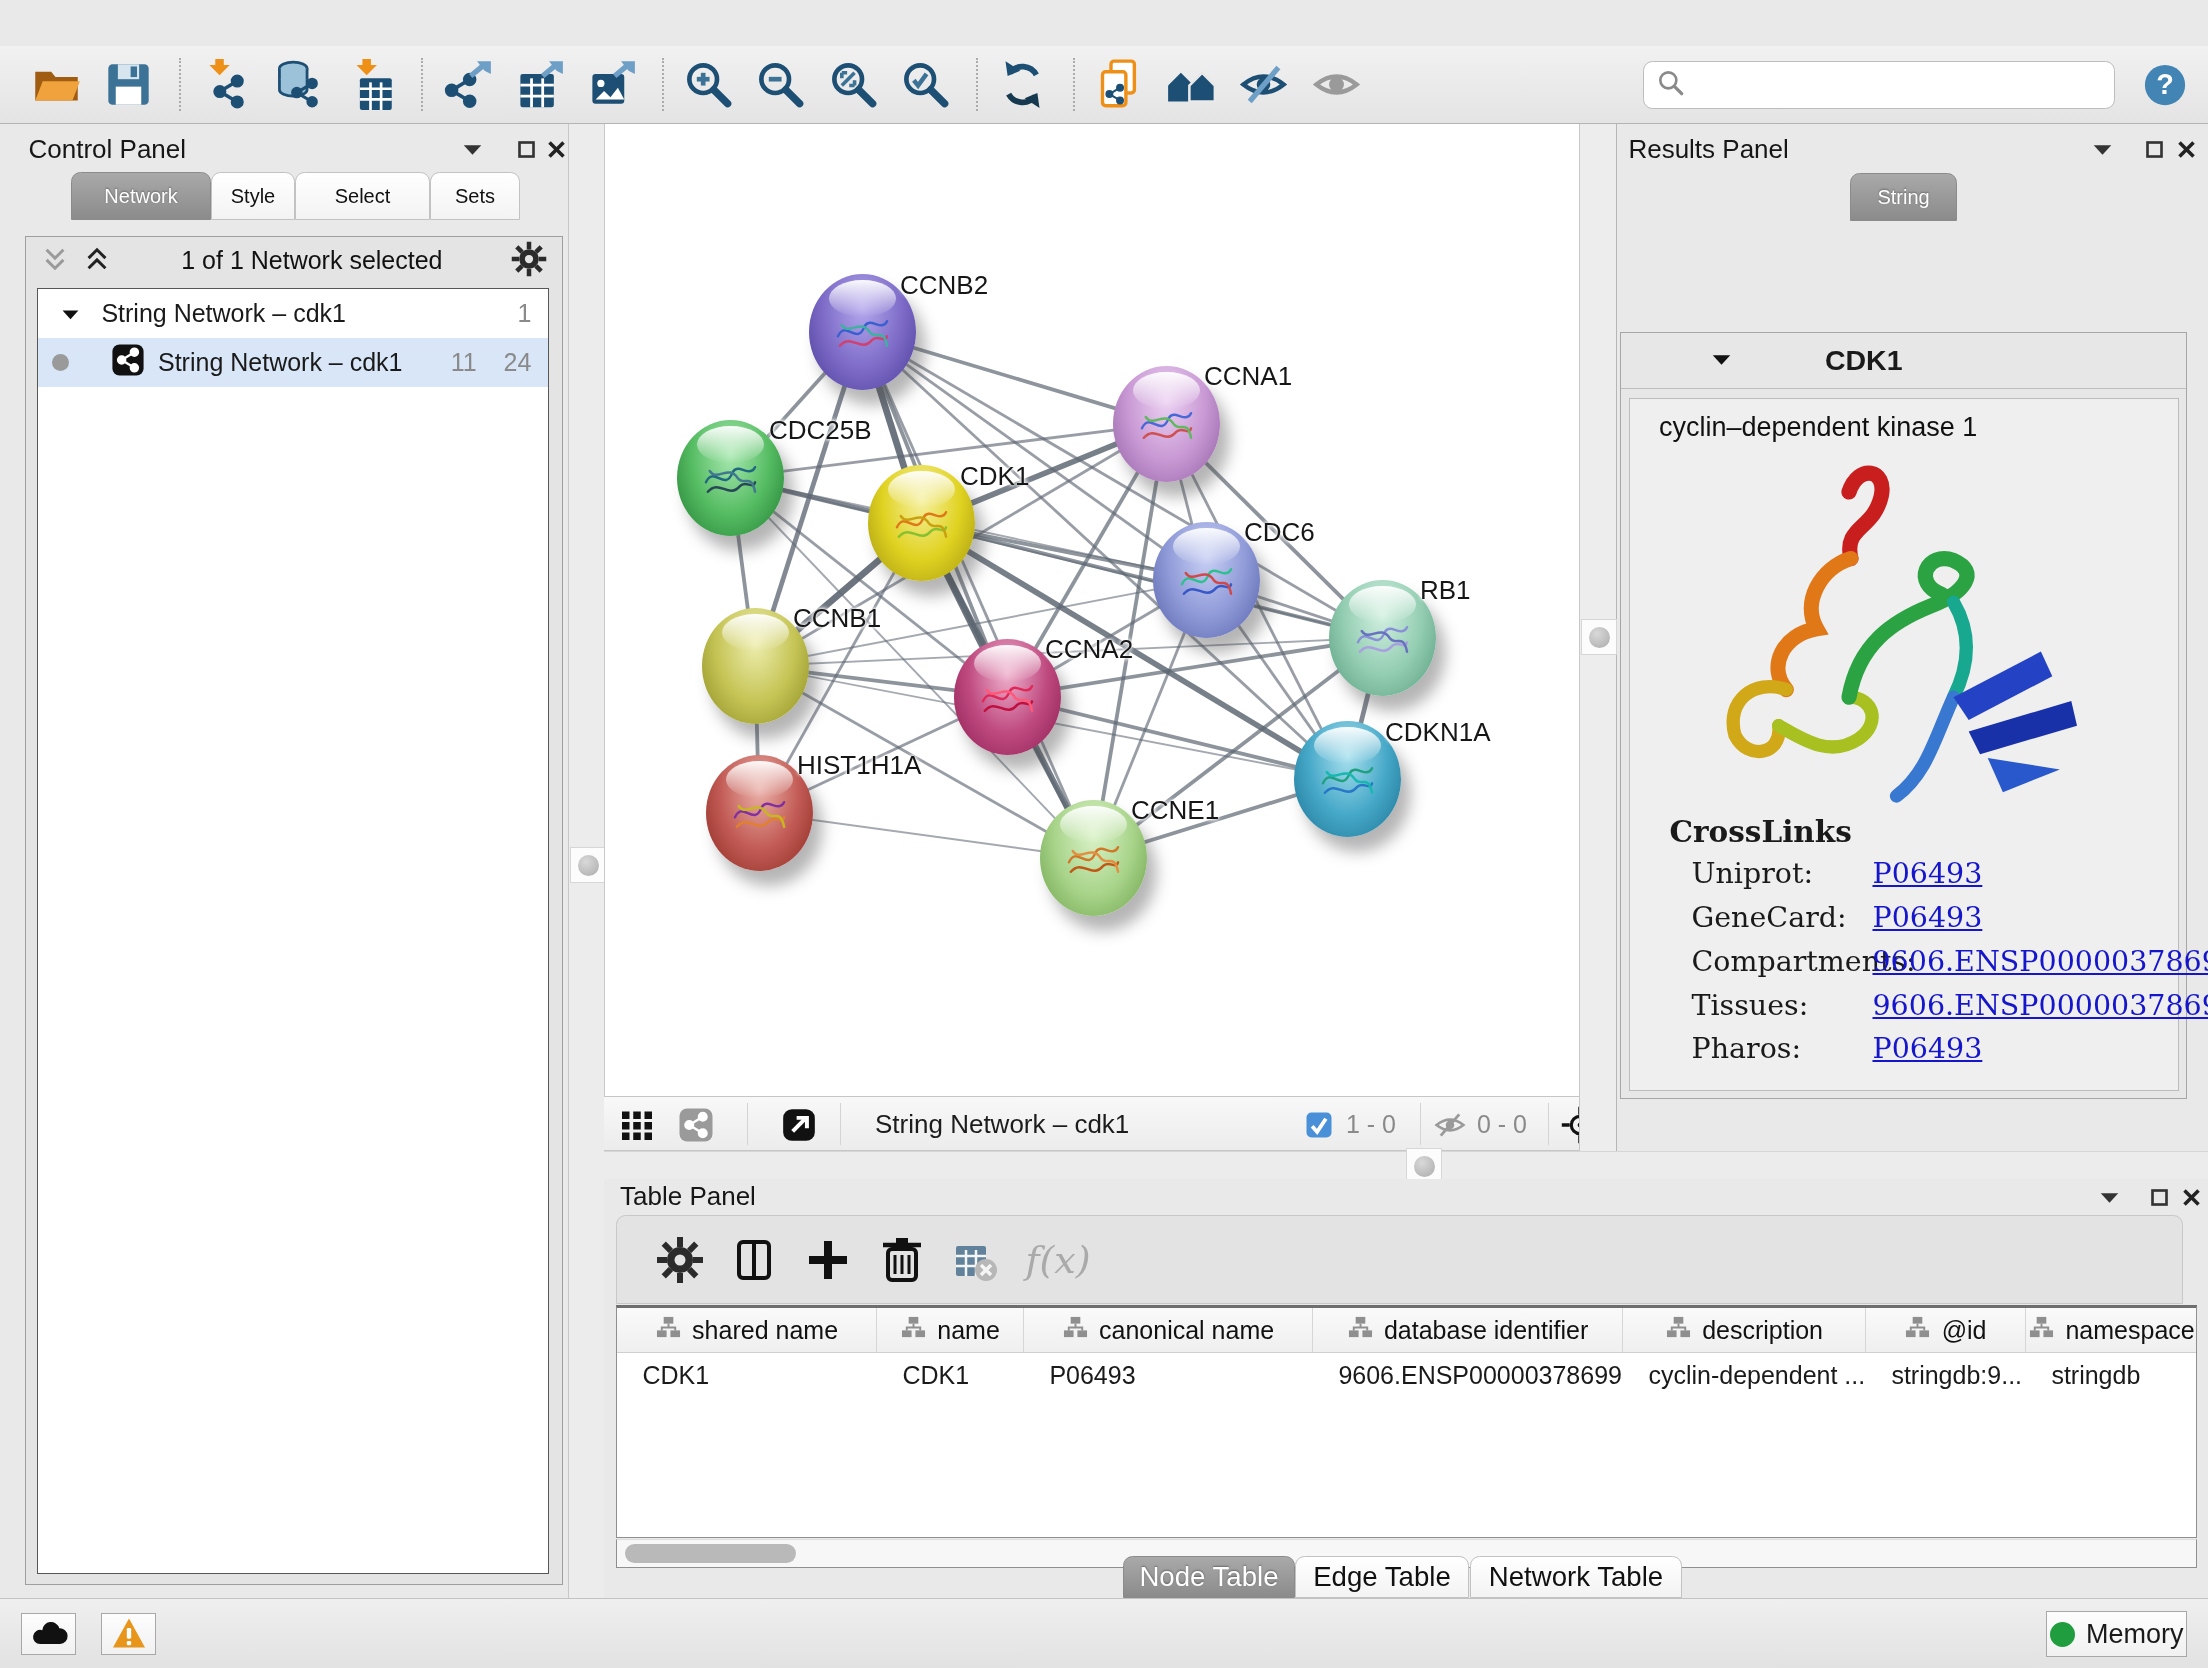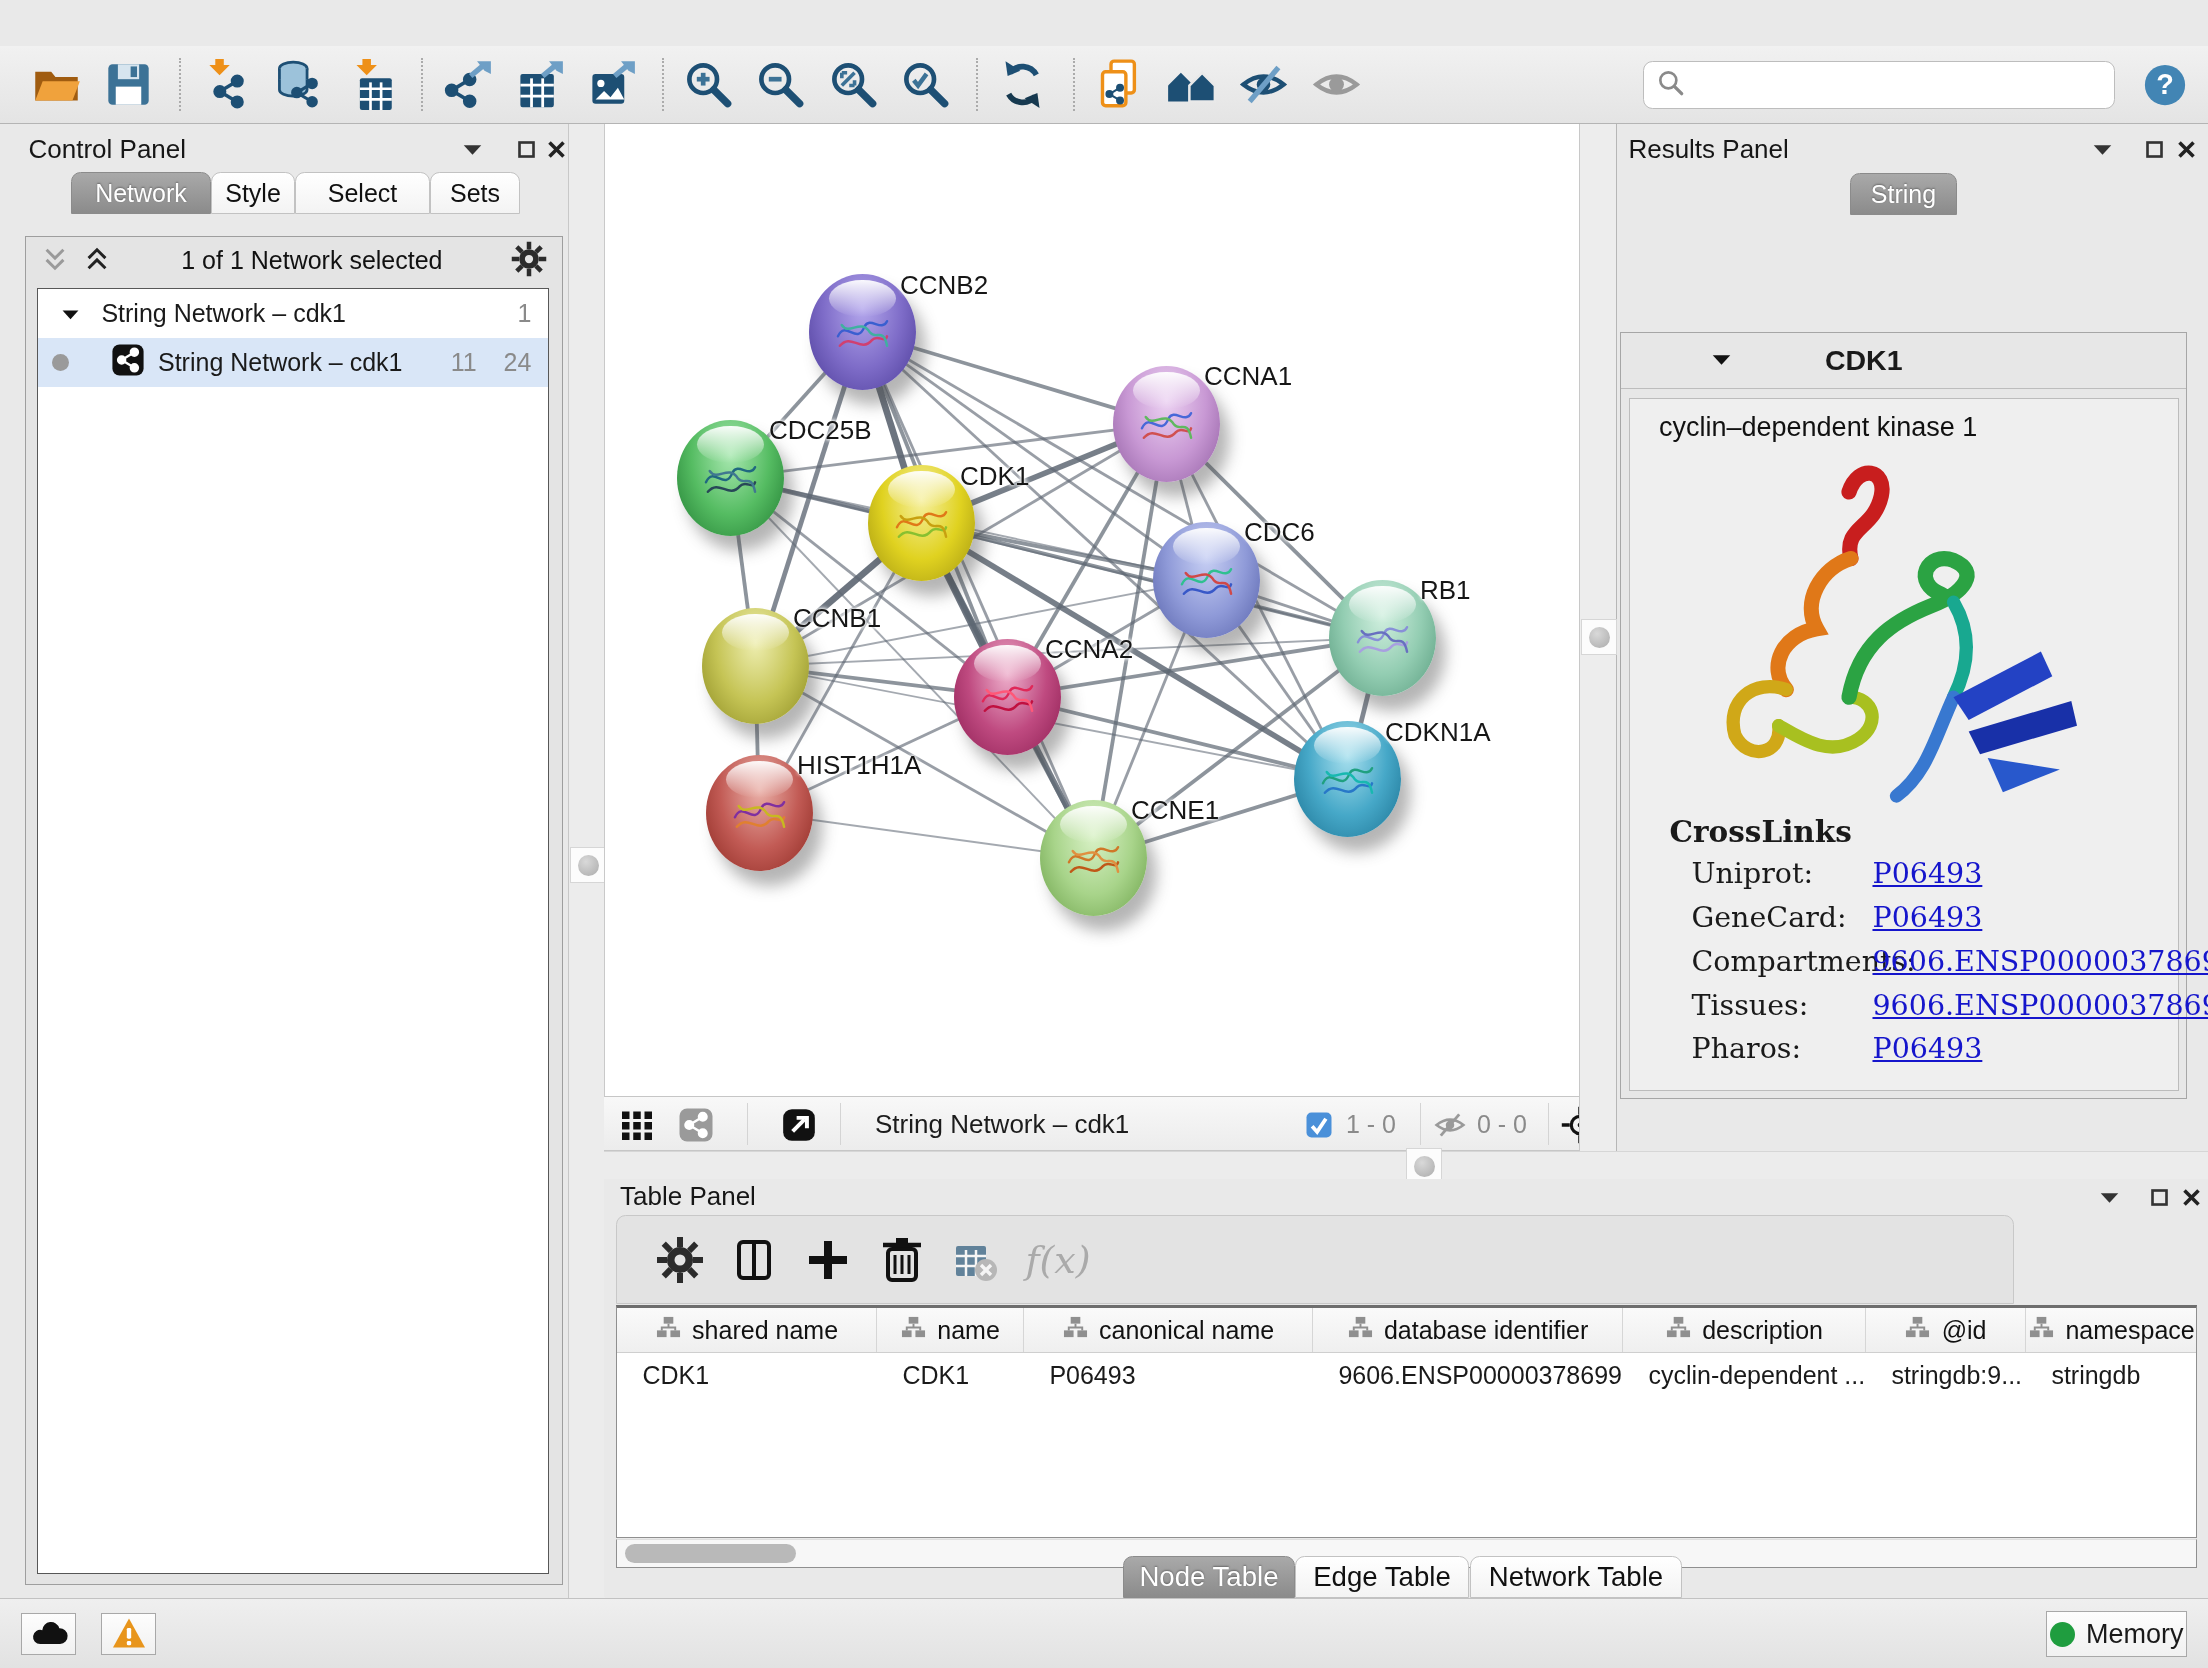--- a/index.html
+++ b/index.html
@@ -18,22 +18,22 @@
   .tbtn{width:59px;height:59px;display:flex;align-items:center;justify-content:center;margin-right:13.3px;}
   .tsep{height:53px;border-left:2.9px dotted #ababab;margin:0 15px 0 7.6px;}
   .searchbox{width:472px;height:48px;background:#fff;border:1.9px solid #bdbdbd;border-radius:9.5px;
     display:flex;align-items:center;padding-left:11.4px;box-sizing:border-box;margin-left:auto;}
   .searchbox input{border:none;outline:none;font-size:25px;width:399px;background:transparent;
     font-family:"Liberation Sans",sans-serif;}
   
   .phead-title{font-size:26px;color:#161616;}
   .winbtn{position:absolute;width:28.5px;height:28.5px;display:flex;align-items:center;justify-content:center;}
   
-  .tab{position:absolute;height:42px;box-sizing:border-box;border:1.9px solid #c2c2c2;border-radius:9.5px 9.5px 0 0;
-    background:linear-gradient(#ffffff,#f3f3f3);font-size:25px;display:flex;align-items:center;
+  .tab{position:absolute;height:48px;box-sizing:border-box;border:1.9px solid #c2c2c2;border-radius:9.5px 9.5px 0 0;
+    background:linear-gradient(#ffffff,#f3f3f3);font-size:20px;display:flex;align-items:center;
     justify-content:center;color:#101010;}
   .tab.active{background:linear-gradient(#a9a9a9,#8b8b8b);color:#fff;border-color:#8b8b8b;
     text-shadow:0 -1px 1.9px rgba(0,0,0,.35);}
   
   .ctrlbox{left:25px;top:236px;width:538px;height:1349px;border:1.9px solid #9e9e9e;background:#e4e4e4;box-sizing:border-box;}
   .selbar{position:absolute;left:0;top:0;width:100%;height:46px;display:flex;align-items:center;}
   .seltext{font-size:25px;color:#111;}
   .listbox{position:absolute;left:11.4px;top:51px;width:512px;height:1286px;background:#fff;
     border:1.9px solid #575757;box-sizing:border-box;}
   .trow{position:relative;width:100%;height:49px;display:flex;align-items:center;font-size:25px;box-sizing:border-box;}
@@ -74,21 +74,21 @@
   .innerbox{position:absolute;left:8.6px;top:65px;width:550px;height:693px;background:#efefef;
     border:1px solid #bcbcbc;box-sizing:border-box;}
   .desc{position:absolute;left:28.5px;top:13.3px;font-size:27px;color:#111;}
   .serif{font-family:"DejaVu Serif","Liberation Serif",serif;}
   .xl-head{position:absolute;left:39px;font-size:29.5px;font-weight:bold;}
   .xl-row{position:absolute;left:61px;font-size:28.5px;white-space:nowrap;}
   .xl-label{display:inline-block;width:181px;}
   .link{color:#1515cc;text-decoration:underline;}
   
   .tpanel{left:604px;top:1179px;width:1605px;height:418px;background:#e9e9e9;}
-  .ttoolbar{position:absolute;left:12.4px;top:36px;width:1398px;height:89px;background:#e3e3e3;
+  .ttoolbar{position:absolute;left:12.4px;top:36px;width:1567px;height:89px;background:#e3e3e3;
     border:1px solid #c8c8c8;border-radius:9.5px 9.5px 0 0;display:flex;align-items:center;
     padding-left:38px;box-sizing:border-box;}
   .ttbtn{width:49px;height:49px;display:flex;align-items:center;justify-content:center;margin-right:25px;}
   .fx{font-family:"DejaVu Serif","Liberation Serif",serif;font-style:italic;font-size:38px;color:#aaa;}
   .tablewrap{position:absolute;left:12.4px;top:126px;width:1581px;height:233px;background:#fff;
     border:1px solid #8f8f8f;border-top:3.8px solid #6e6e6e;box-sizing:border-box;overflow:hidden;}
   .thead{display:flex;height:44px;background:linear-gradient(#fafafa,#efefef);border-bottom:1px solid #cfcfcf;}
   .th{display:flex;align-items:center;justify-content:center;gap:11.4px;font-size:25px;color:#111;
     border-right:1px solid #d6d6d6;box-sizing:border-box;flex:none;}
   .trowt{display:flex;height:44px;}

